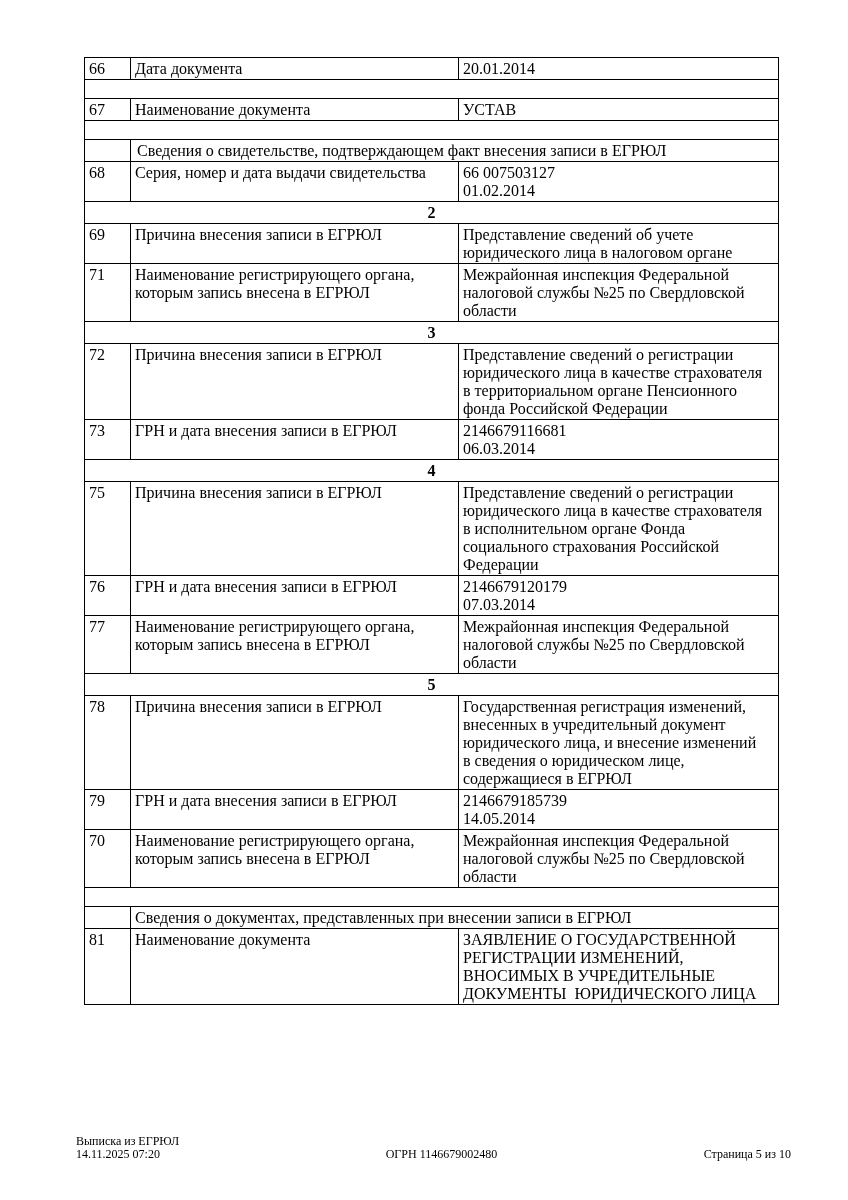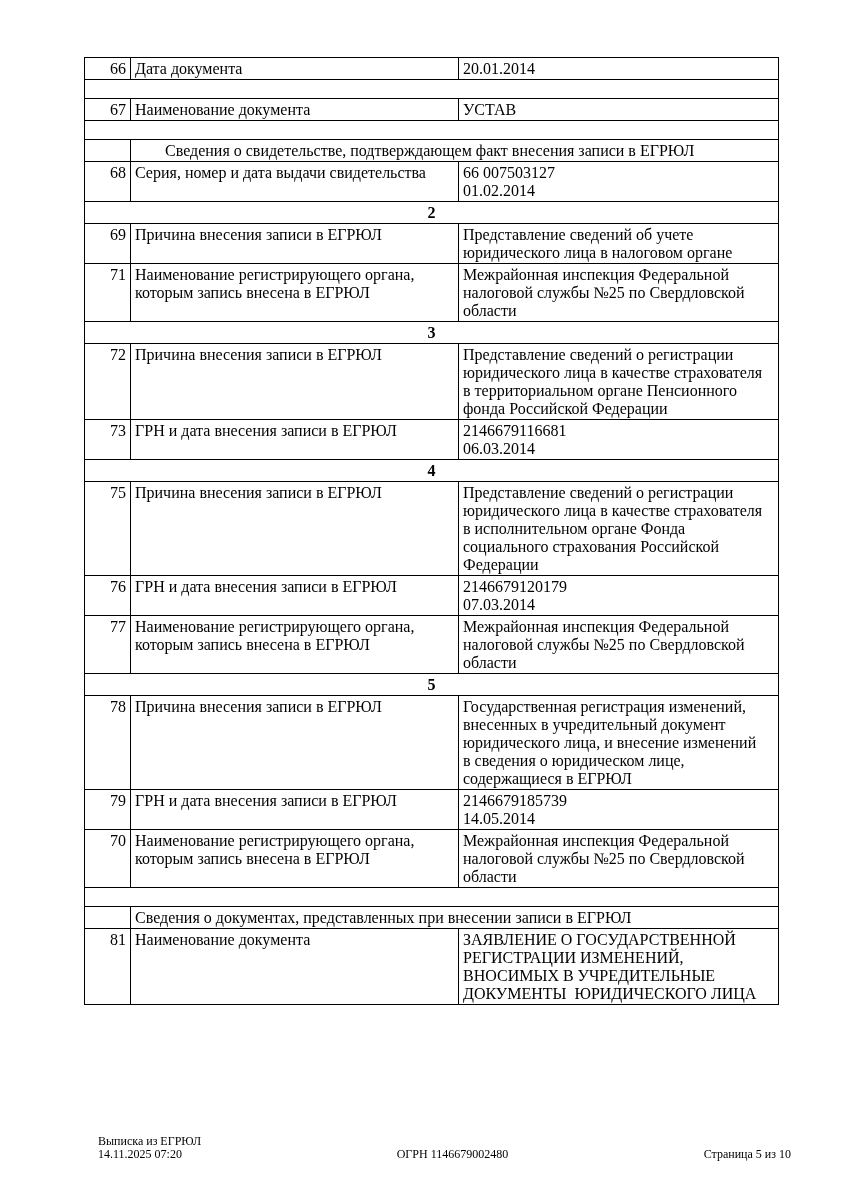--- a/index.html
+++ b/index.html
@@ -25,21 +25,21 @@
   }
   table.doc-table td {
     border: 1px solid #000000;
     vertical-align: top;
     font-size: 16px;
     line-height: 18px;
     padding: 2px 4px 1px 4px;
     overflow: hidden;
   }
   td.num {
-    text-align: right;
+    text-align: left;
     padding-left: 1px;
     padding-right: 1px;
   }
   td.label, td.value {
     white-space: pre-wrap;
   }
   tr.spacer td {
     height: 18px;
     padding: 0;
   }
@@ -47,34 +47,33 @@
     text-align: center;
     font-weight: bold;
     height: 17px;
     padding-top: 1px;
     padding-bottom: 1px;
   }
   td.header-cell {
     white-space: pre-wrap;
   }
   td.header-cell.indent {
-    padding-left: 34px;
+    padding-left: 6px;
     margin-top: 8px;
   }
   .footer {
     position: absolute;
     left: 76px;
     right: 57px;
     top: 1135px;
     display: flex;
     justify-content: space-between;
     align-items: flex-end;
     font-size: 12px;
     line-height: 13px;
-    margin-left: 22px;
   }
   .footer-left div {
     white-space: nowrap;
   }
   .footer-center, .footer-right {
     white-space: nowrap;
   }
 </style>
 </head>
 <body>

